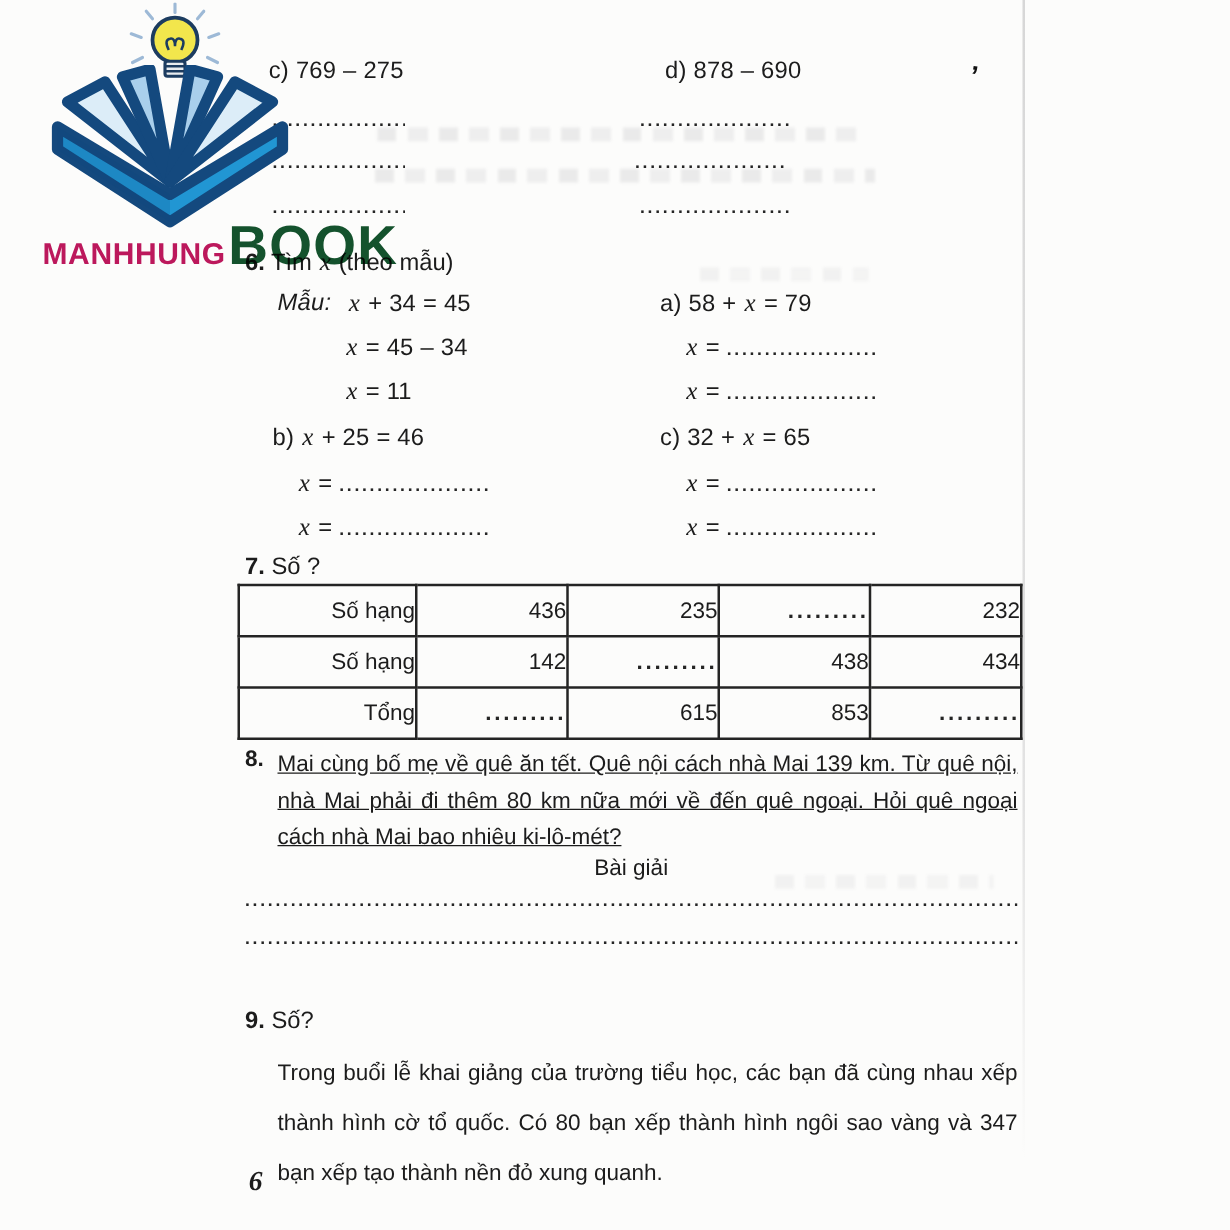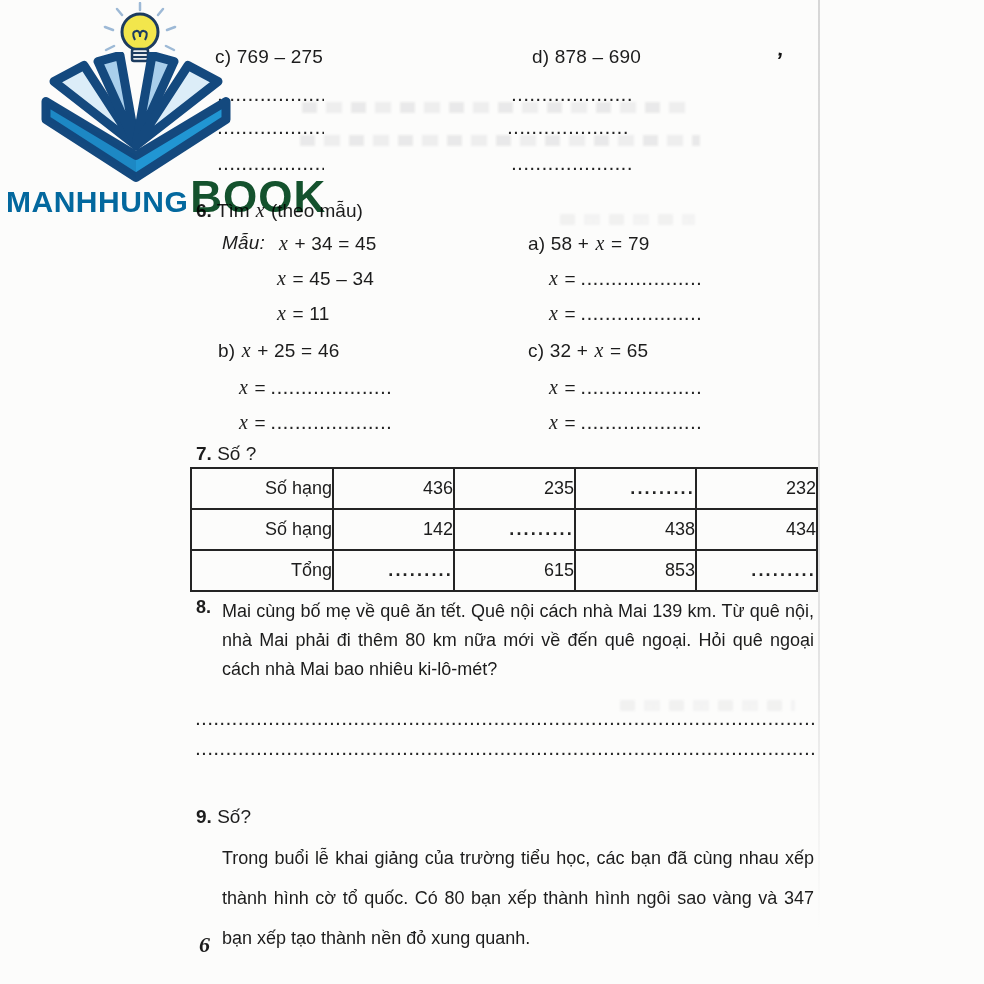--- a/index.html
+++ b/index.html
@@ -22,21 +22,21 @@
   table.sum{border-collapse:collapse;position:absolute;left:190px;top:467px;table-layout:fixed;}
   table.sum td{border:2px solid #242424;text-align:right;vertical-align:middle;height:39px;padding:0;font-size:18px;}
   td.c-lbl{width:140px;}
   td.c-val{width:119px;}
   
   .prob{position:absolute;display:flex;align-items:flex-start;}
   .prob .pnum{font-weight:700;width:26px;flex:0 0 26px;}
   .prob p{margin:0;text-align:justify;line-height:29px;}
   
   .logo-text{position:absolute;left:6px;top:172px;display:flex;align-items:baseline;z-index:6;mix-blend-mode:multiply;}
-  .brand-a{font-size:30px;font-weight:700;color:#0369a1;letter-spacing:.5px;}
+  .brand-a{font-size:24px;font-weight:700;color:#be185d;letter-spacing:.5px;margin-left:28px;}
   .brand-b{font-size:44px;font-weight:700;color:#14532d;letter-spacing:1px;margin-left:2px;}
   svg{position:absolute;z-index:5;}
   
   .bleed{position:absolute;height:11px;opacity:.5;filter:blur(1.3px);
     background:repeating-linear-gradient(90deg, rgba(150,150,156,.35) 0 15px, transparent 15px 24px, rgba(150,150,156,.28) 24px 40px, transparent 40px 49px);}
   .bleed.light{opacity:.3;}
   .page-edge{position:absolute;left:818px;top:0;width:2px;height:928px;
     background:linear-gradient(#d7d7d7,#e3e3e3 70%,rgba(230,230,230,0));}
   .stray{position:absolute;left:776px;top:48px;font-size:22px;font-weight:700;transform:rotate(10deg);color:#111;}
   .pageno{position:absolute;left:199px;top:932px;font-family:"Liberation Serif",serif;
@@ -142,22 +142,23 @@
       <td class="c-val dots">.........</td>
       <td class="c-val">615</td>
       <td class="c-val">853</td>
       <td class="c-val dots">.........</td>
     </tr>
   </tbody>
     </table>
 
   <div class="prob" style="left:196px;top:597px;width:618px;">
     <span class="pnum">8.</span>
-    <p style="width:592px;">Mai cùng bố mẹ về quê ăn tết. Quê nội cách nhà Mai 139 km. Từ quê nội, nhà Mai phải đi thêm 80 km nữa mới về đến quê ngoại. Hỏi quê ngoại cách nhà Mai bao nhiêu ki-lô-mét?</p>
+    <p style="width:592px;text-decoration:underline;">Mai cùng bố mẹ về quê ăn tết. Quê nội cách nhà Mai 139 km. Từ quê nội, nhà Mai phải đi thêm 80 km nữa mới về đến quê ngoại. Hỏi quê ngoại cách nhà Mai bao nhiêu ki-lô-mét?</p>
   </div>
+  <div class="abs center618" style="left:196px;top:684px;">Bài giải</div>
   <div class="abs" style="left:196px;top:712px;"><span class="clip longline dots">........................................................................................................................</span></div>
   <div class="abs" style="left:196px;top:742px;"><span class="clip longline dots">........................................................................................................................</span></div>
 
   <div class="abs" style="left:196px;top:806px;font-size:19px;">
     <span class="num">9.</span>
     <span>Số?</span>
   </div>
   <div class="prob" style="left:222px;top:838px;width:592px;">
     <p style="width:592px;line-height:40px;">Trong buổi lễ khai giảng của trường tiểu học, các bạn đã cùng nhau xếp thành hình cờ tổ quốc. Có 80 bạn xếp thành hình ngôi sao vàng và 347 bạn xếp tạo thành nền đỏ xung quanh.</p>
   </div>

